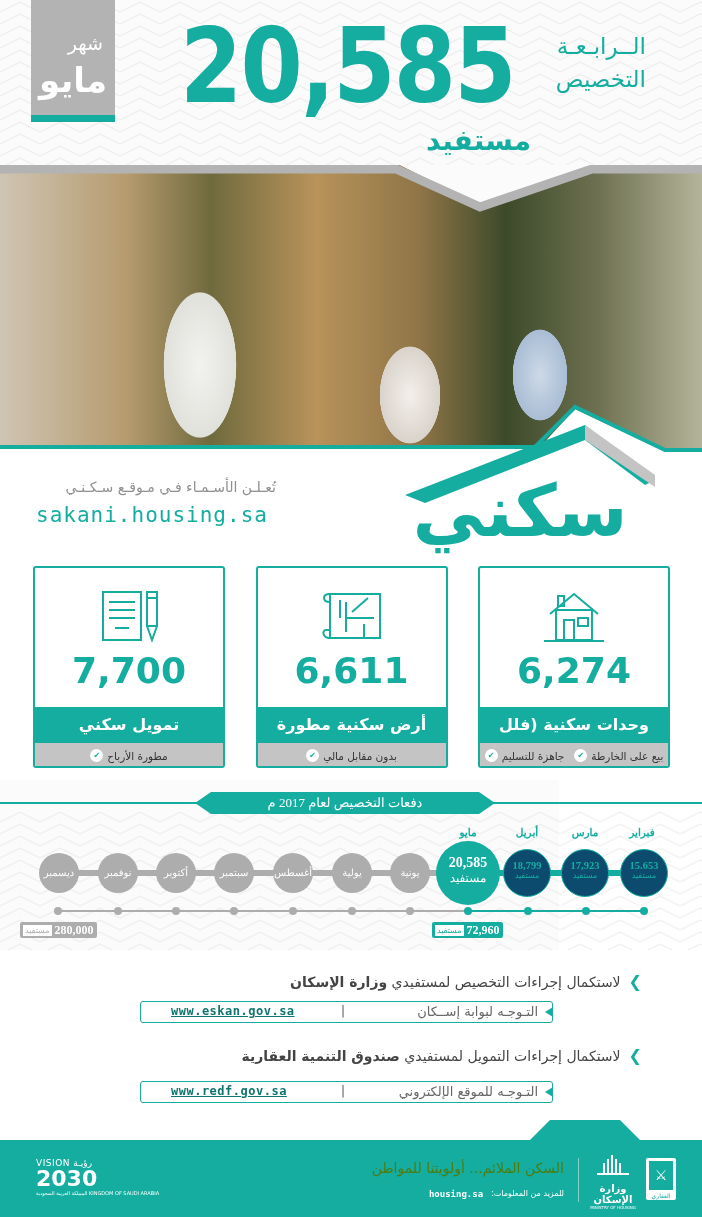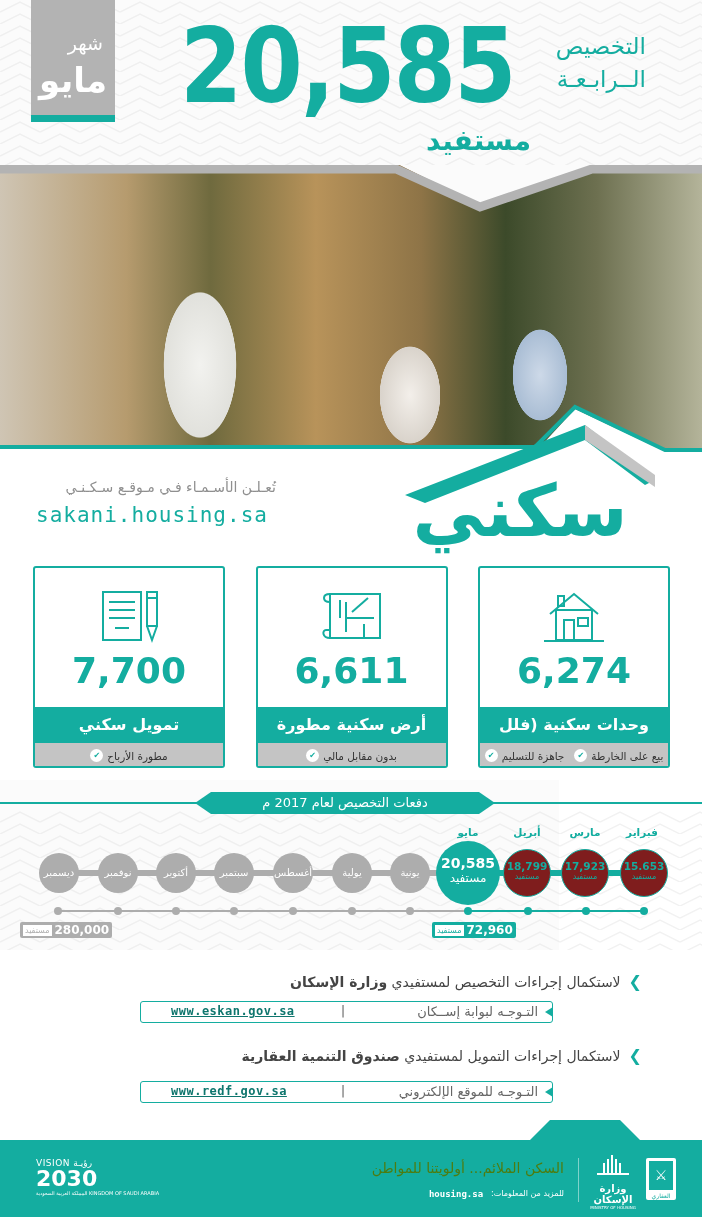--- a/index.html
+++ b/index.html
@@ -39,28 +39,28 @@
   #cards { position: absolute; left: 33px; top: 566px; width: 637px; height: 204px; display: flex; flex-direction: row-reverse; justify-content: space-between; }
   .card { width: 192px; height: 202px; border: 2px solid #14ada0; border-radius: 3px; background: #fff; position: relative; overflow: hidden; }
   .card .ic { position: absolute; left: 50%; top: 20px; transform: translateX(-50%); width: 64px; height: 56px; }
   .card .num { position: absolute; left: 0; right: 0; top: 82px; text-align: center; color: #14ada0; font-weight: bold; font-size: 36px; }
   .card .title { position: absolute; left: 0; right: 0; top: 139px; height: 36px; background: #14ada0; color: #fff; text-align: center; font-size: 16px; line-height: 36px; font-weight: bold; direction: rtl; }
   .card .feats { position: absolute; left: 0; right: 0; top: 175px; height: 25px; background: #c4c4c4; display: flex; flex-direction: row-reverse; justify-content: center; align-items: center; gap: 10px; direction: rtl; }
   .feat { display: flex; flex-direction: row-reverse; align-items: center; gap: 4px; font-size: 10.5px; color: #333; }
   .feat .chk { width: 13px; height: 13px; border-radius: 50%; background: #fff; color: #14ada0; font-size: 8px; line-height: 13px; text-align: center; font-weight: bold; }
 
   
-  #timeline { position: absolute; left: 0; top: 780px; width: 559px; height: 170px; background: #fbfbfb; }
+  #timeline { position: absolute; left: 0; top: 780px; width: 559px; height: 170px; background: #fbfbfb; font-family: Liberation Serif, serif; }
   #tl-line { position: absolute; left: 0; top: 22px; width: 702px; height: 2px; background: #14ada0; }
   #tl-banner { position: absolute; left: 195px; top: 12px; width: 300px; height: 22px; }
   #tl-banner-text { position: absolute; left: 195px; top: 12px; width: 300px; height: 22px; color: #fff; text-align: center; font-size: 13px; line-height: 22px; direction: rtl; }
   .conn { position: absolute; height: 6px; }
   .mnode { position: absolute; border-radius: 50%; text-align: center; }
   .mnode.future { width: 40px; height: 40px; background: #adadad; color: #fff; font-size: 10px; line-height: 40px; }
-  .mnode.past { width: 48px; height: 48px; background: #7f1d1d; border: 1.5px solid #14ada0; color: #14ada0; }
+  .mnode.past { width: 48px; height: 48px; background: #0c4a6e; border: 1.5px solid #14ada0; color: #14ada0; }
   .mnode.past .n { font-size: 10.5px; font-weight: bold; margin-top: 10px; }
   .mnode.past .u { font-size: 8px; }
   .mnode.current { width: 64px; height: 64px; background: #14ada0; color: #fff; }
   .mnode.current .n { font-size: 14px; font-weight: bold; margin-top: 14px; }
   .mnode.current .u { font-size: 12px; }
   .mlabel { position: absolute; width: 60px; text-align: center; color: #14ada0; font-size: 10.5px; font-weight: bold; direction: rtl; }
   .dot { position: absolute; width: 8px; height: 8px; border-radius: 50%; top: 127px; }
   .dline { position: absolute; top: 130px; height: 2px; }
   .total { position: absolute; top: 142px; height: 16px; border-radius: 2px; display: flex; align-items: center; gap: 3px; padding: 0 3px; }
   .total .u { font-size: 8px; background: #fff; padding: 0 2px; line-height: 11px; }
@@ -108,22 +108,22 @@
     <rect width="702" height="170" fill="url(#zz)"></rect>
   </svg>
   <div id="month-box">
     <div class="lbl">شهر</div>
     <div class="val">مايو</div>
     <div class="bar"></div>
   </div>
   <div id="big-number">20,585</div>
   <div id="big-unit">مستفيد</div>
   <div id="batch-title">
+    <div>الــرابـعـة</div>
     <div>التخصيص</div>
-    <div>الــرابـعـة</div>
   </div>
 </div>
 
 <div id="photo-wrap">
   <div id="photo"></div>
   <svg id="photo-top-svg" viewBox="0 0 702 50" preserveAspectRatio="none">
     <polygon points="0,0 702,0 702,0 592,0 480,40 400,0 0,0" fill="#fbfbfb"></polygon>
     <polygon points="0,0 400,0 480,40 592,0 702,0 702,-30" fill="#fbfbfb"></polygon>
     <polyline points="0,4 396,4 480,42 592,4 702,4" fill="none" stroke="#b3b3b3" stroke-width="9"></polyline>
   </svg>

